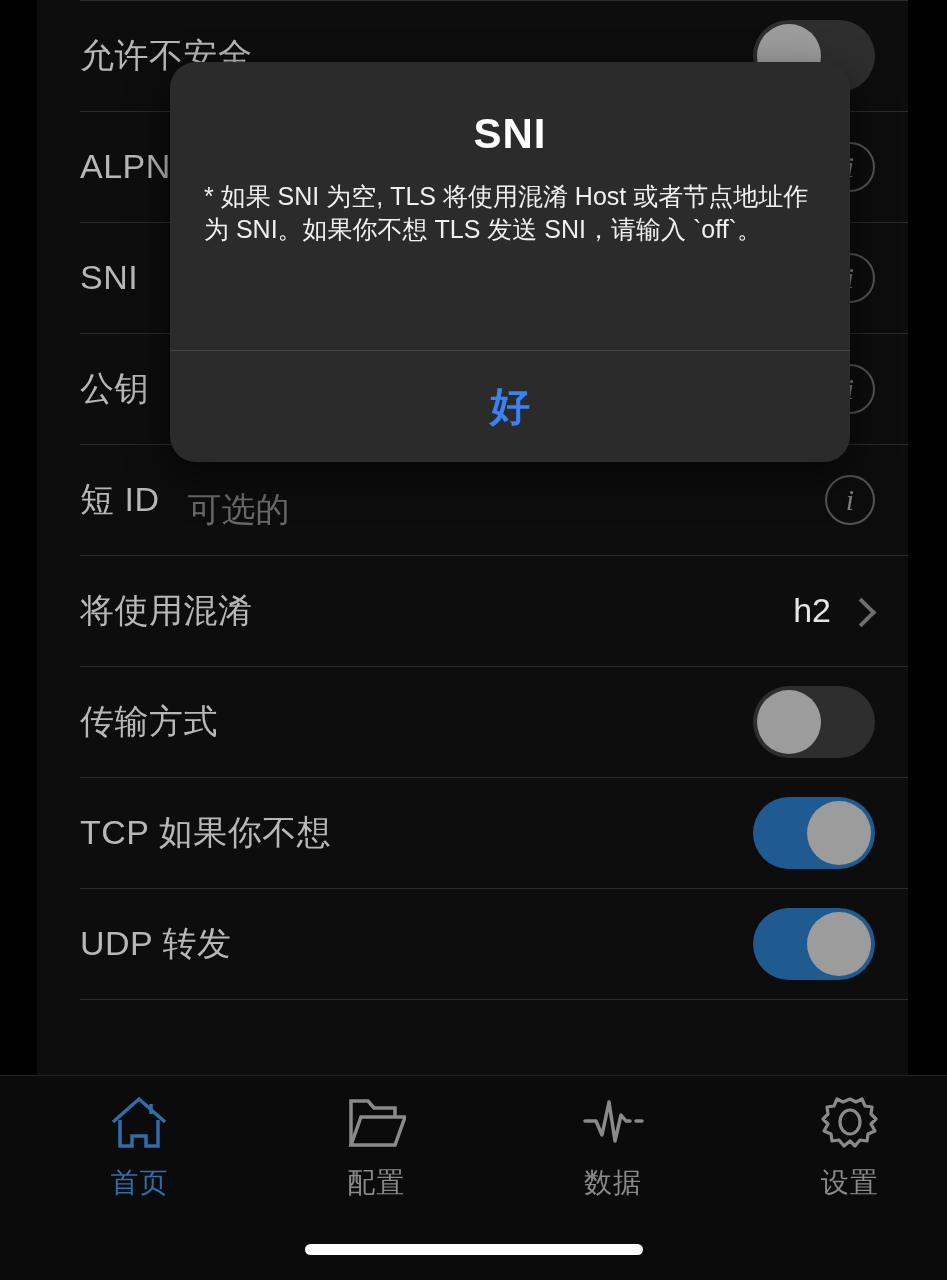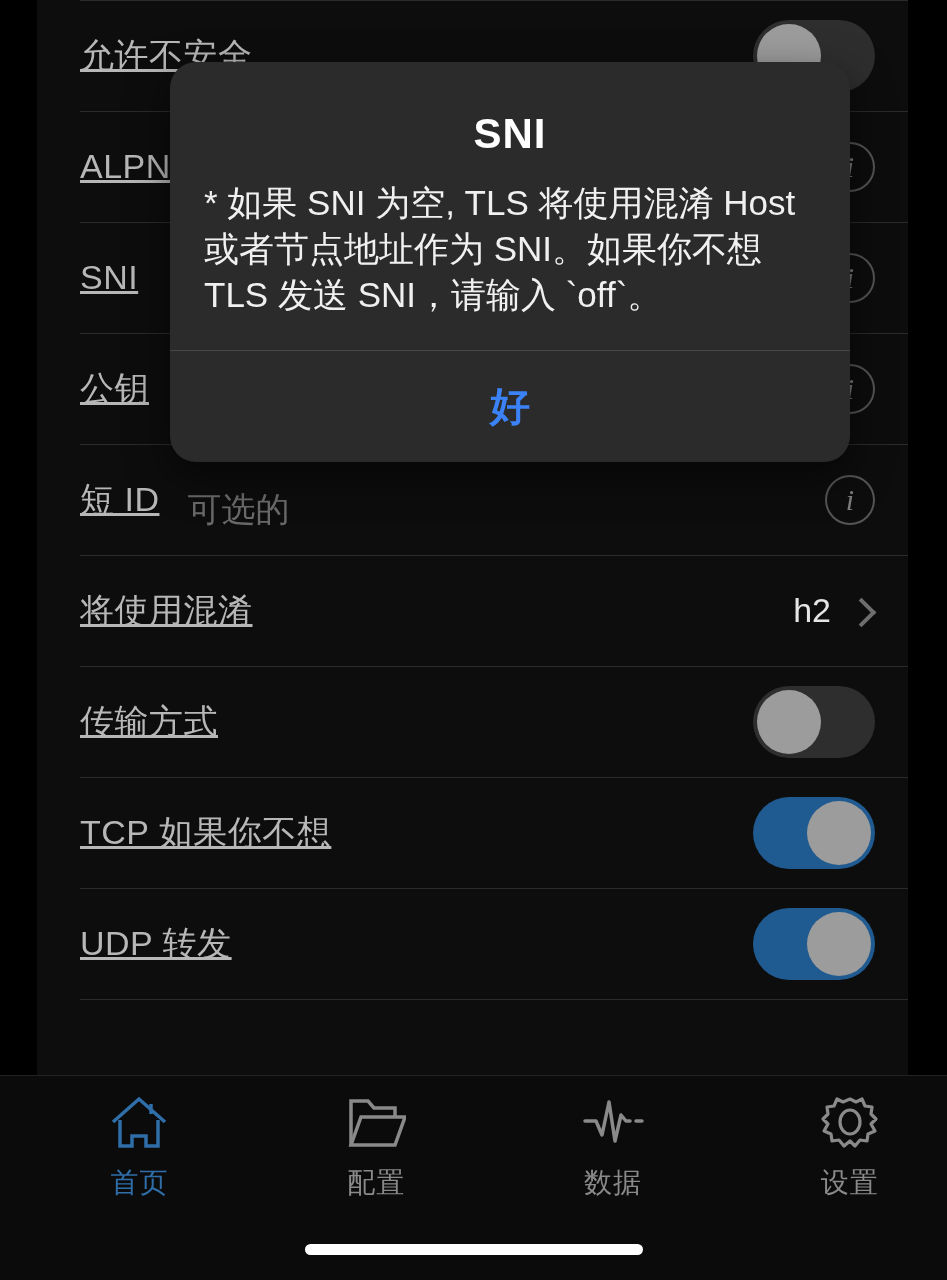--- a/index.html
+++ b/index.html
@@ -56,21 +56,20 @@
     left:43px; right:0; top:0;
     height:1px;
     background:#2b2b2b;
   }
 
   .row-label {
     color:#b7b7b7;
     font-size:34px;
     letter-spacing:0.5px;
     white-space:nowrap;
-    text-decoration:underline;
   }
   .row-placeholder {
     color:#6a6a6a;
     font-size:34px;
     margin-left:28px;
     white-space:nowrap;
     margin-top:20px;
   }
   .row-spacer { flex:1 1 auto; }
 
@@ -196,21 +195,21 @@
   #dialog-title {
     text-align:center;
     color:#fff;
     font-size:42px;
     font-weight:bold;
     letter-spacing:1px;
     margin-bottom:22px;
   }
   #dialog-message {
     color:#f0f0f0;
-    font-size:35px;
+    font-size:25px;
     line-height:1.32;
     text-align:left;
     white-space:pre-wrap;
   }
   #dialog-divider {
     height:1px;
     background:#474747;
   }
   #dialog-action {
     height:111px;

